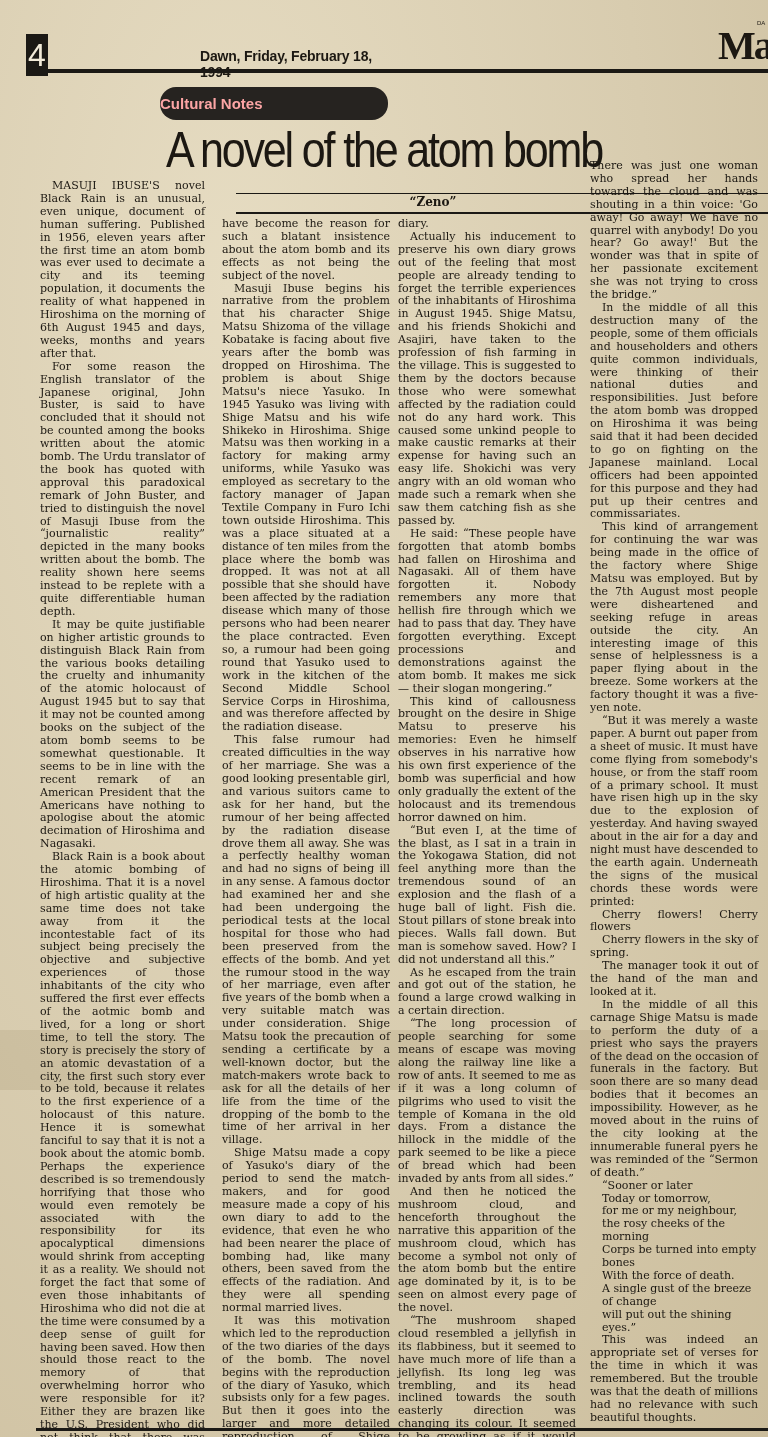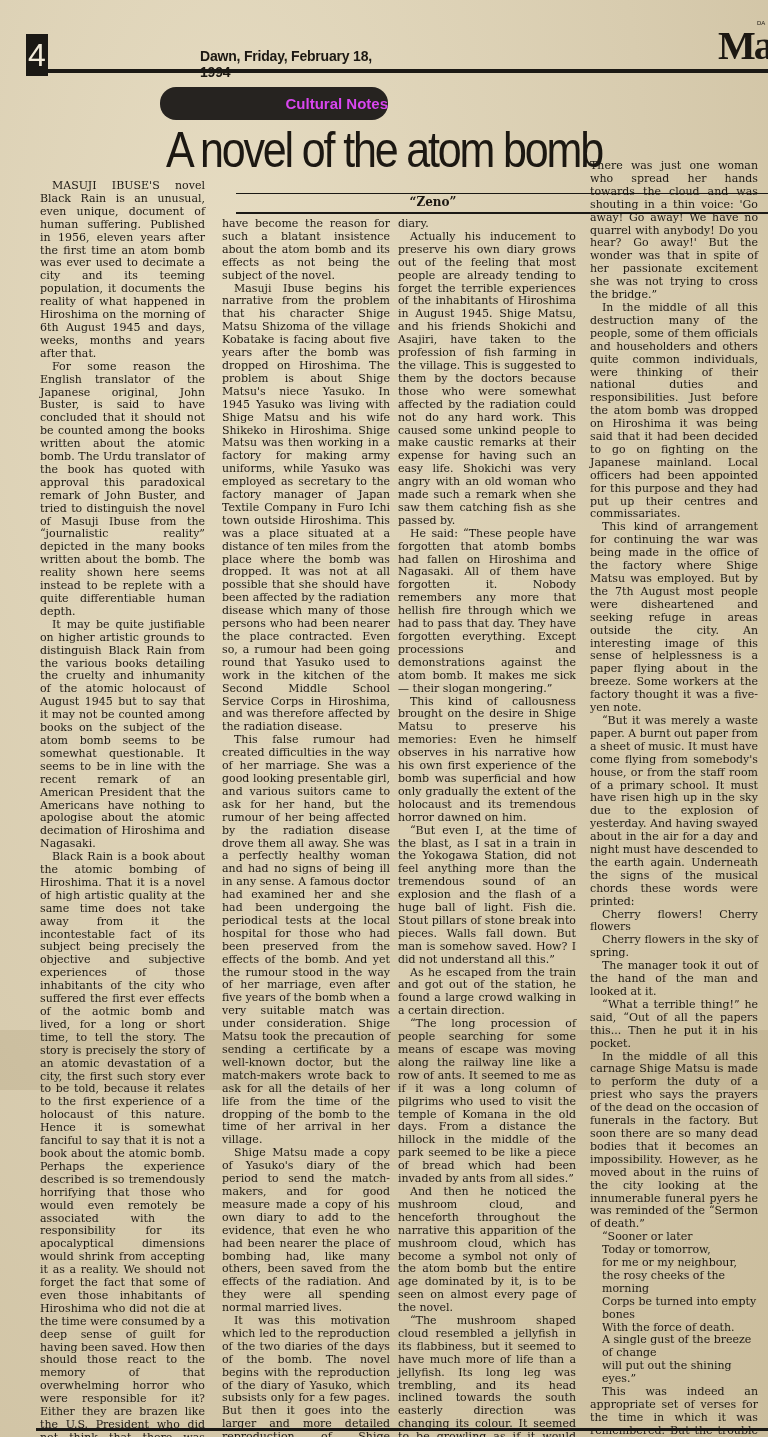--- a/index.html
+++ b/index.html
@@ -4,21 +4,21 @@
 <style>
   html,body{margin:0;padding:0;}
   body{width:768px;height:1437px;overflow:hidden;background:#d9cdb0;font-family:"DejaVu Serif",serif;color:#1c1812;position:relative;}
   .paper{position:absolute;left:0;top:0;width:768px;height:1437px;background:
     radial-gradient(ellipse at 30% 20%, #e6dcc2 0%, #d8ccaf 55%, #cbbd9c 100%);}
   .folio{position:absolute;left:26px;top:34px;width:22px;height:42px;background:#1b1915;color:#f1ead8;font-family:"Liberation Sans",sans-serif;font-size:32px;line-height:42px;text-align:center;}
   .dateline{position:absolute;left:200px;top:48px;width:200px;font-family:"Liberation Sans",sans-serif;font-weight:bold;font-size:14px;letter-spacing:-0.2px;}
   .masthead{position:absolute;left:718px;top:22px;font-family:"Liberation Serif",serif;font-weight:bold;font-size:40px;letter-spacing:-2px;overflow:hidden;width:50px;}
   .masthead-small{position:absolute;left:757px;top:20px;font-size:6px;font-family:"Liberation Sans",sans-serif;}
   .rule-top{position:absolute;left:48px;top:69px;width:720px;height:4px;background:#1b1915;}
-  .section-pill{position:absolute;left:160px;top:87px;width:228px;height:33px;background:#262320;border-radius:16px;color:#d946ef;font-family:"Liberation Sans",sans-serif;font-weight:bold;font-size:15px;text-align:right;line-height:33px;}
+  .section-pill{position:absolute;left:160px;top:87px;width:228px;height:33px;background:#262320;border-radius:16px;color:#fca5a5;font-family:"Liberation Sans",sans-serif;font-weight:bold;font-size:15px;text-align:left;line-height:33px;}
   .headline{position:absolute;left:0;width:768px;top:118px;text-align:center;font-family:"Liberation Sans",sans-serif;font-size:50px;letter-spacing:-2.5px;line-height:64px;transform:scaleX(0.86);transform-origin:center;}
   .byline-rule1{position:absolute;left:236px;top:193px;width:532px;height:1px;background:#1b1915;}
   .byline{position:absolute;left:248px;top:195px;width:370px;text-align:center;font-weight:bold;font-size:12px;}
   .byline-rule2{position:absolute;left:236px;top:212px;width:532px;height:2px;background:#1b1915;}
   .col{position:absolute;font-size:11px;line-height:12.9px;text-align:justify;hyphens:auto;}
   .col p{margin:0;text-indent:12px;}
   .col p.noindent{text-indent:0;}
   .col p.verse{text-indent:0;padding-left:12px;text-align:left;}
   .col1{left:40px;top:180px;width:165px;}
   .col2{left:222px;top:218px;width:168px;}
@@ -77,21 +77,20 @@
 </div>
 
 <div class="col col4">
   <p class="noindent">There was just one woman who spread her hands towards the cloud and was shouting in a thin voice: 'Go away! Go away! We have no quarrel with anybody! Do you hear? Go away!' But the wonder was that in spite of her passionate excitement she was not trying to cross the bridge.”</p>
   <p>In the middle of all this destruction many of the people, some of them officials and householders and others quite common individuals, were thinking of their national duties and responsibilities. Just before the atom bomb was dropped on Hiroshima it was being said that it had been decided to go on fighting on the Japanese mainland. Local officers had been appointed for this purpose and they had put up their centres and commissariates.</p>
   <p>This kind of arrangement for continuing the war was being made in the office of the factory where Shige Matsu was employed. But by the 7th August most people were disheartened and seeking refuge in areas outside the city. An interesting image of this sense of helplessness is a paper flying about in the breeze. Some workers at the factory thought it was a five-yen note.</p>
   <p>“But it was merely a waste paper. A burnt out paper from a sheet of music. It must have come flying from somebody's house, or from the staff room of a primary school. It must have risen high up in the sky due to the explosion of yesterday. And having swayed about in the air for a day and night must have descended to the earth again. Underneath the signs of the musical chords these words were printed:</p>
   <p>Cherry flowers! Cherry flowers</p>
   <p>Cherry flowers in the sky of spring.</p>
   <p>The manager took it out of the hand of the man and looked at it.</p>
-  <p>“What a terrible thing!” he said, “Out of all the papers this... Then he put it in his pocket.</p>
   <p>In the middle of all this carnage Shige Matsu is made to perform the duty of a priest who says the prayers of the dead on the occasion of funerals in the factory. But soon there are so many dead bodies that it becomes an impossibility. However, as he moved about in the ruins of the city looking at the innumerable funeral pyers he was reminded of the “Sermon of death.”</p>
   <p class="verse">“Sooner or later</p>
   <p class="verse">Today or tomorrow,</p>
   <p class="verse">for me or my neighbour,</p>
   <p class="verse">the rosy cheeks of the morning</p>
   <p class="verse">Corps be turned into empty bones</p>
   <p class="verse">With the force of death.</p>
   <p class="verse">A single gust of the breeze of change</p>
   <p class="verse">will put out the shining eyes.”</p>
   <p>This was indeed an appropriate set of verses for the time in which it was remembered. But the trouble was that the death of millions had no relevance with such beautiful thoughts.</p>

